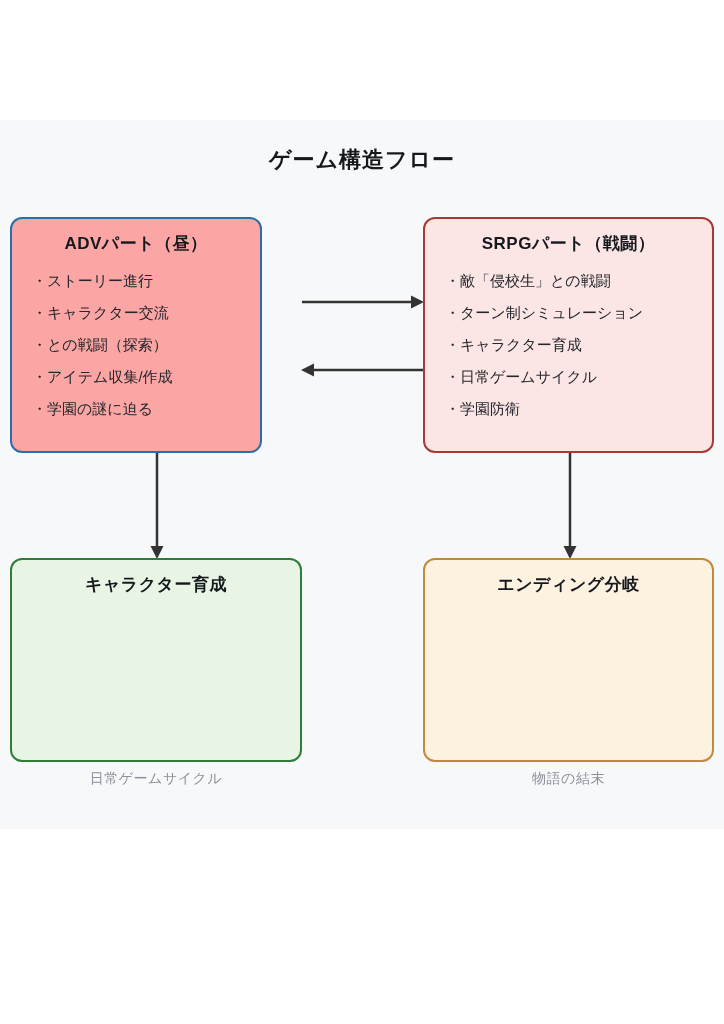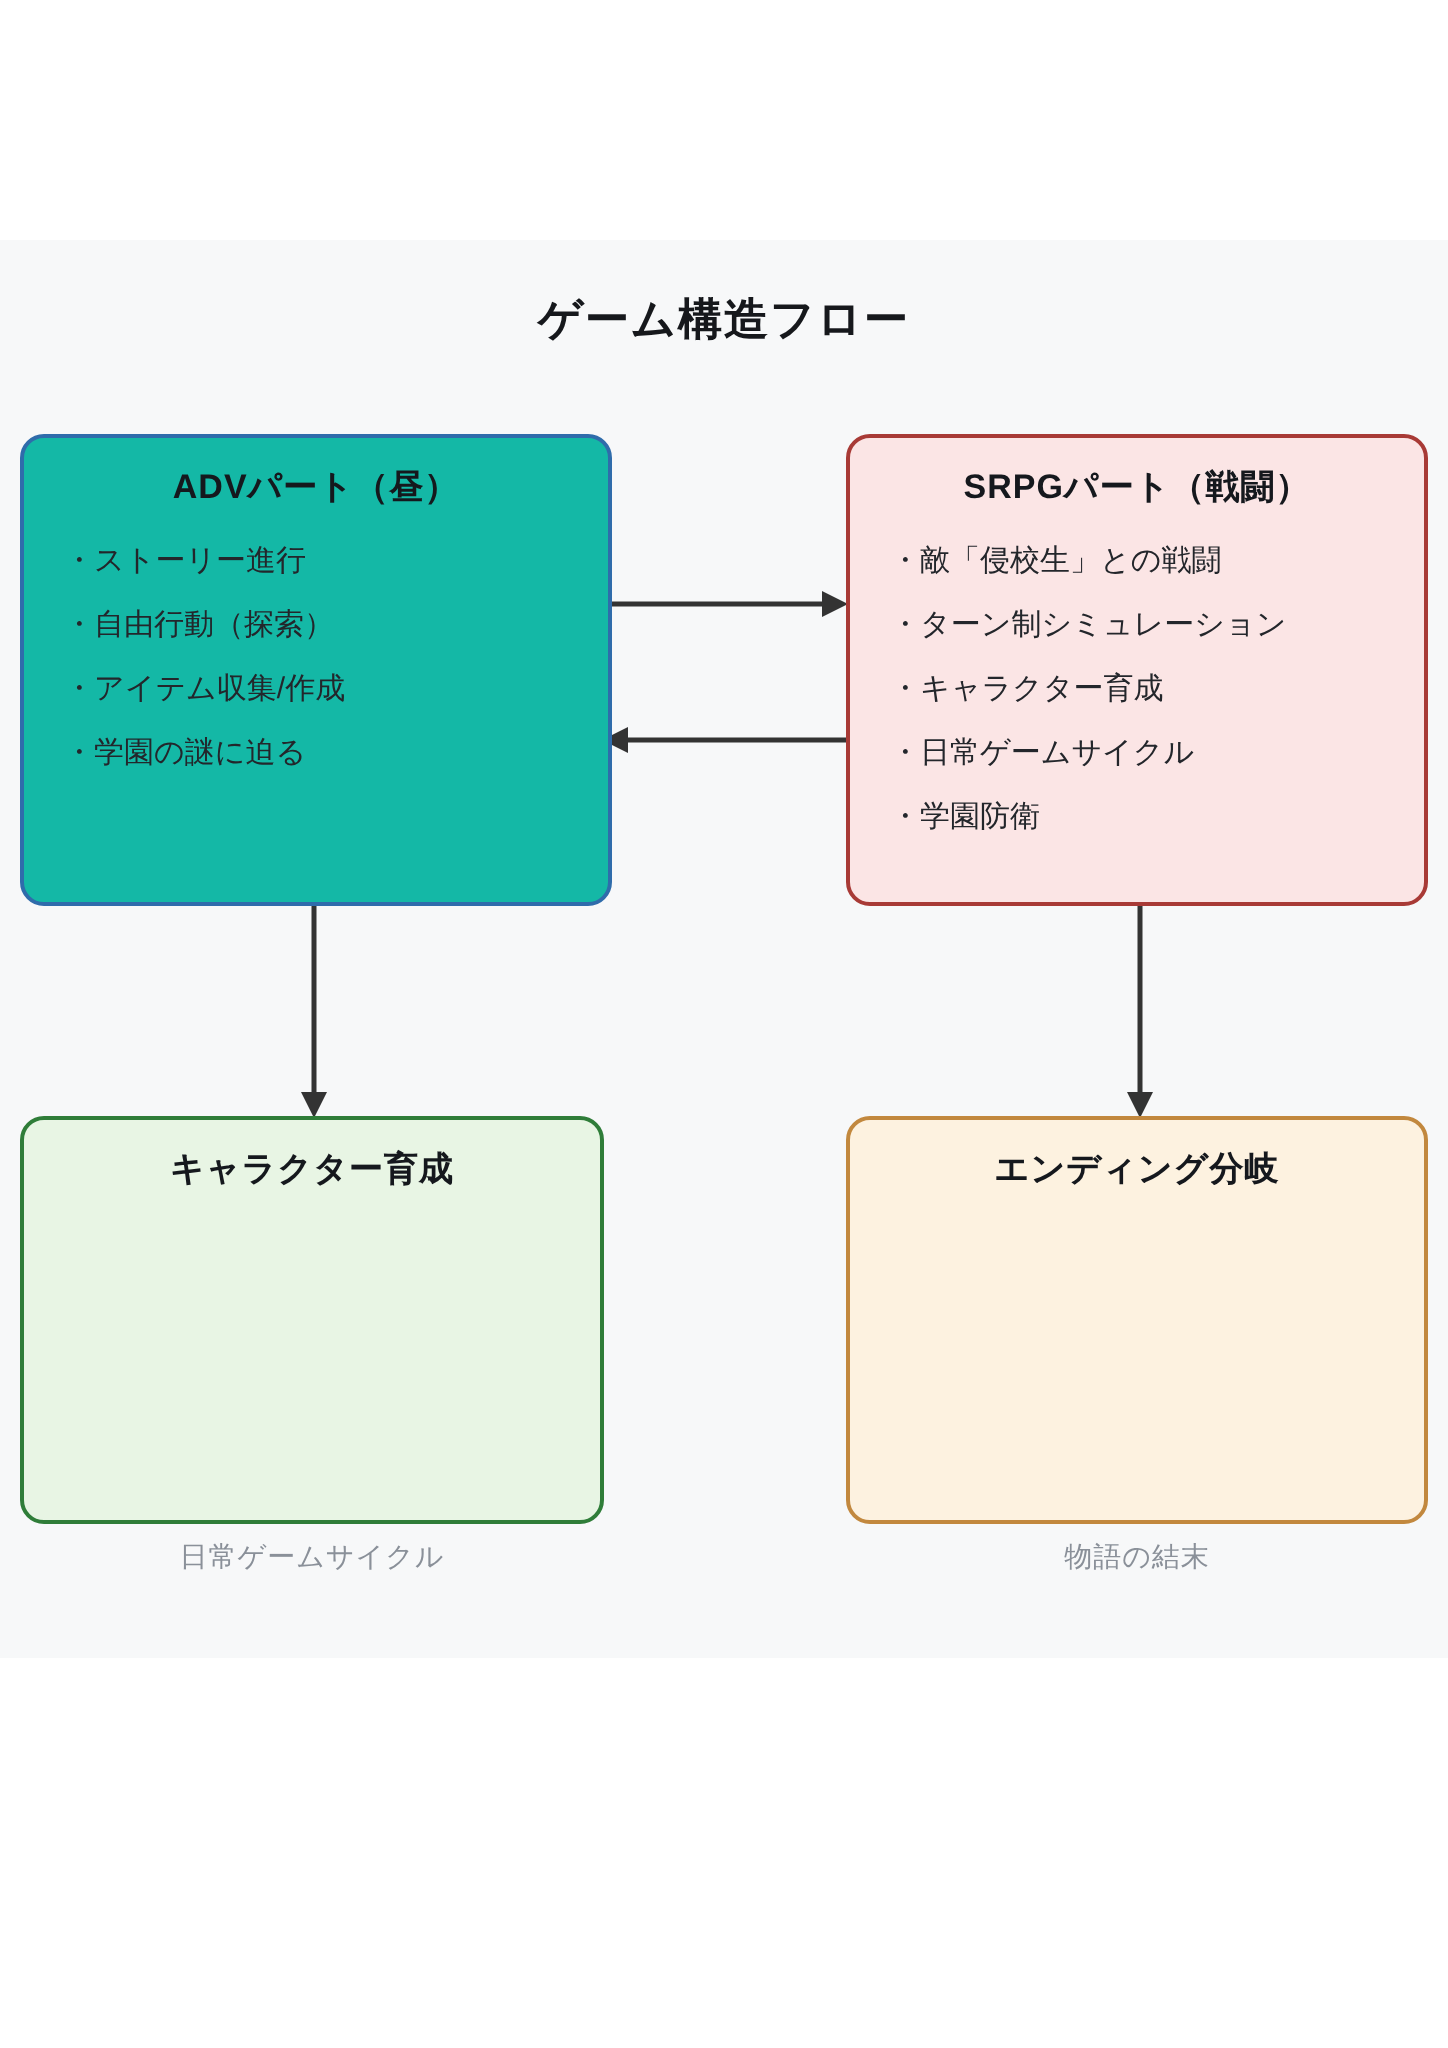--- a/index.html
+++ b/index.html
@@ -17,21 +17,21 @@
   .diagram-title {
     position: absolute; left: 0; top: 145px; width: 724px;
     text-align: center; font-size: 22px; font-weight: bold; color: #16181c;
     letter-spacing: 1px; margin: 0;
   }
   .arrows { position: absolute; left: 0; top: 0; width: 724px; height: 1024px; pointer-events: none; }
   .node {
     position: absolute; box-sizing: border-box;
     border: 2px solid; border-radius: 12px;
   }
-  .node-adv       { left: 10px;  top: 217px; width: 296px; height: 236px; background: #14b8a6; border-color: #2f6cab; }
+  .node-adv       { left: 10px;  top: 217px; width: 252px; height: 236px; background: #fca5a5; border-color: #2f6cab; }
   .node-srpg      { left: 423px; top: 217px; width: 291px; height: 236px; background: #fbe5e5; border-color: #a83a36; }
   .node-character { left: 10px;  top: 558px; width: 292px; height: 204px; background: #e8f5e4; border-color: #2f7d39; }
   .node-ending    { left: 423px; top: 558px; width: 291px; height: 204px; background: #fdf2e0; border-color: #c2883e; }
   .node-title {
     text-align: center; font-weight: bold; font-size: 17px; line-height: 22px;
     padding-top: 14px; color: #15181d; letter-spacing: 0.5px;
   }
   .node-items { list-style: none; margin: 10px 0 0 0; padding: 0 12px 0 20px; }
   .node-items li {
     font-size: 15px; line-height: 32px; color: #23262b; white-space: nowrap;
@@ -67,21 +67,22 @@
     <g>
       <line x1="570" y1="453" x2="570" y2="547" stroke="#333333" stroke-width="2.5"></line>
       <polygon points="563.5,546 576.5,546 570,559" fill="#333333"></polygon>
     </g>
   </svg>
 
   <div class="node node-adv">
     <div class="node-title">ADVパート（昼）</div>
     <ul class="node-items">
       <li>・ストーリー進行</li>
-      <li>・自由行動（探索）</li>
+      <li>・キャラクター交流</li>
+      <li>・との戦闘（探索）</li>
       <li>・アイテム収集/作成</li>
       <li>・学園の謎に迫る</li>
     </ul>
   </div>
 
   <div class="node node-srpg">
     <div class="node-title">SRPGパート（戦闘）</div>
     <ul class="node-items">
       <li>・敵「侵校生」との戦闘</li>
       <li>・ターン制シミュレーション</li>

